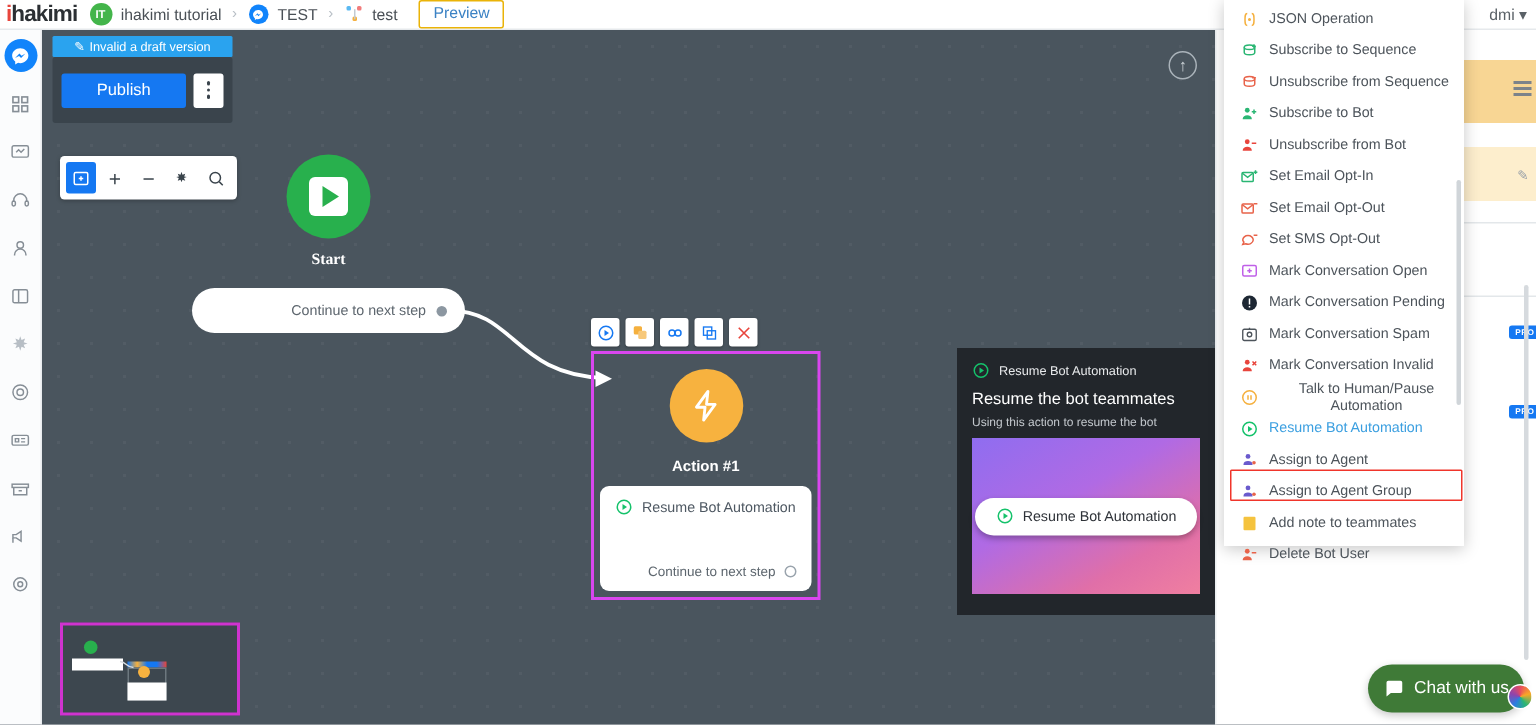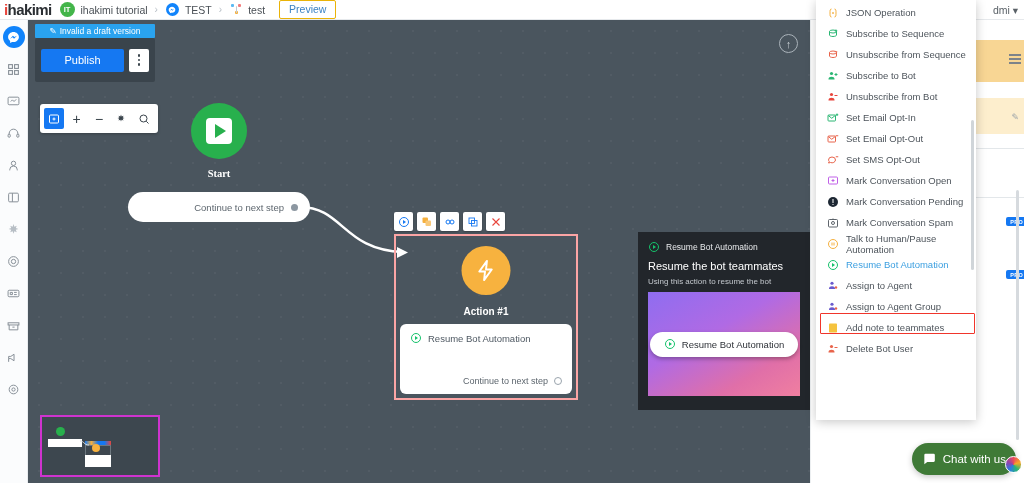--- a/index.html
+++ b/index.html
@@ -119,22 +119,22 @@
     justify-content:flex-end; padding-right:12px; gap:7px; z-index:15;
   }
   #startcard .ctext { font-size:9.5px; color:#5d666e; }
   #startcard .cdot { width:7px; height:7px; border-radius:50%; background:#8c97a1; }
 
   
   #connector { position:absolute; left:270px; top:170px; z-index:12; }
 
   
   #actionbox {
-    position:absolute; left:366px; top:214px; width:184px; height:166px;
-    border:2px solid #fca5a5; z-index:16;
+    position:absolute; left:366px; top:214px; width:153px; height:166px;
+    border:2px solid #d946ef; z-index:16;
   }
   #actiontoolbar {
     position:absolute; left:366px; top:192px; display:flex; gap:4px; z-index:18;
   }
   .atb { width:19px; height:19px; background:#fff; border-radius:2px;
     display:flex; align-items:center; justify-content:center; cursor:pointer;
     box-shadow:0 1px 2px rgba(0,0,0,.25); }
   #actioncircle {
     position:absolute; left:50%; top:10px; transform:translateX(-50%);
     width:49px; height:49px; border-radius:50%; background:#f7b23f;
@@ -194,23 +194,24 @@
   .pro-badge {
     background:#1578f2; color:#fff; font-size:5.5px; font-weight:bold;
     padding:1.5px 4px; border-radius:2px; letter-spacing:.3px;
   }
   .rp-txt { font-size:10px; color:#545c64; }
   #rp-scroll { position:absolute; right:5px; top:170px; width:3px; height:250px;
     background:#d6dade; border-radius:2px; }
 
   
   #menu {
-    position:absolute; left:816px; top:0px; width:160px; height:420px;
+    position:absolute; left:816px; top:0px; width:160px; height:364px;
     background:#fff; z-index:60; padding-top:2px;
     box-shadow:0 2px 10px rgba(0,0,0,.22);
+    text-align:center;
   }
   .mi {
     height:21px; display:flex; align-items:center; gap:7px;
     padding-left:10px; font-size:9.5px; color:#4d545b; cursor:pointer;
   }
   .mi.selected { color:#3b9fe0; }
   .mi-icon { width:13px; height:13px; display:flex; align-items:center; justify-content:center; flex-shrink:0; }
   #menu-highlight {
     position:absolute; left:820px; top:313px; width:155px; height:21px;
     border:1.6px solid #f0352b; z-index:61; pointer-events:none; border-radius:1px;
@@ -609,20 +610,30 @@
         <svg width="12" height="12" viewBox="0 0 24 24" fill="none" stroke="#4d545b" stroke-width="1.8">
           <rect x="3" y="5" width="18" height="15" rx="2"></rect>
           <circle cx="12" cy="12" r="3"></circle>
           <path d="M12 5V3"></path>
         </svg>
       </span>
     <span>Mark Conversation Spam</span>
   </div>
   <div class="mi">
     <span class="mi-icon">
+        <svg width="12" height="12" viewBox="0 0 24 24" fill="#e8453c">
+          <circle cx="9" cy="7" r="3.2"></circle>
+          <path d="M3 19v-1c0-2.8 2.7-4.5 6-4.5s6 1.7 6 4.5v1z"></path>
+          <path d="M16 6l5 5M21 6l-5 5" stroke="#e8453c" stroke-width="2"></path>
+        </svg>
+      </span>
+    <span>Mark Conversation Invalid</span>
+  </div>
+  <div class="mi">
+    <span class="mi-icon">
         <svg width="12" height="12" viewBox="0 0 24 24" fill="none" stroke="#f5b03e" stroke-width="2">
           <circle cx="12" cy="12" r="9"></circle>
           <path d="M10 9v6M14 9v6"></path>
         </svg>
       </span>
     <span>Talk to Human/Pause Automation</span>
   </div>
   <div class="mi selected">
     <span class="mi-icon">
         <svg width="12" height="12" viewBox="0 0 24 24" fill="none" stroke="#15c26b" stroke-width="2">

